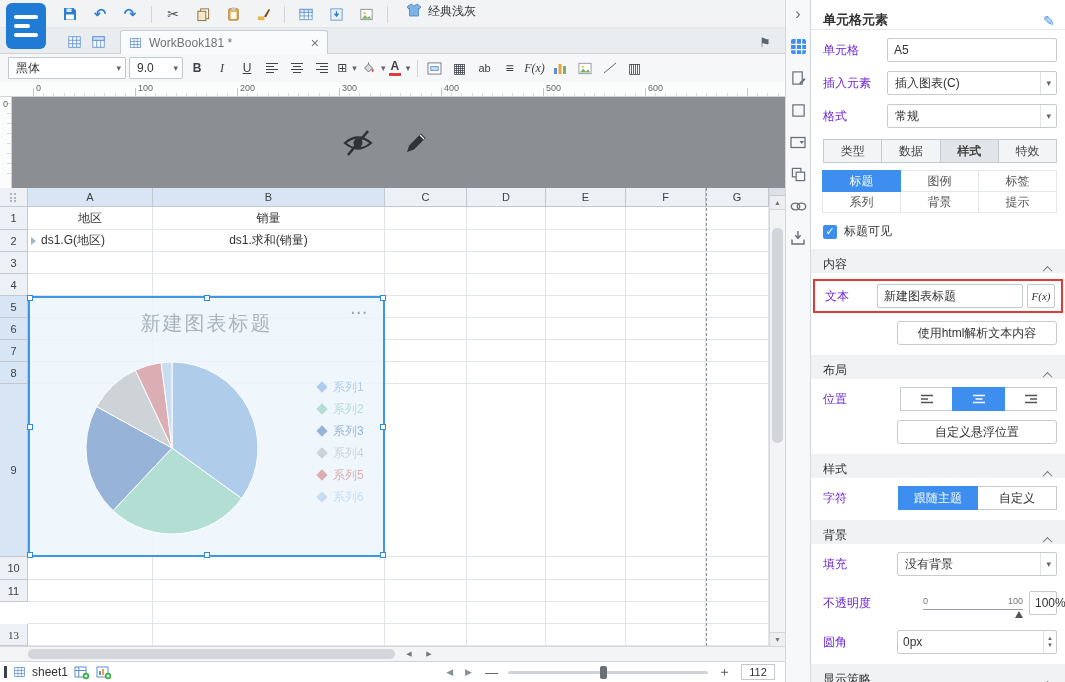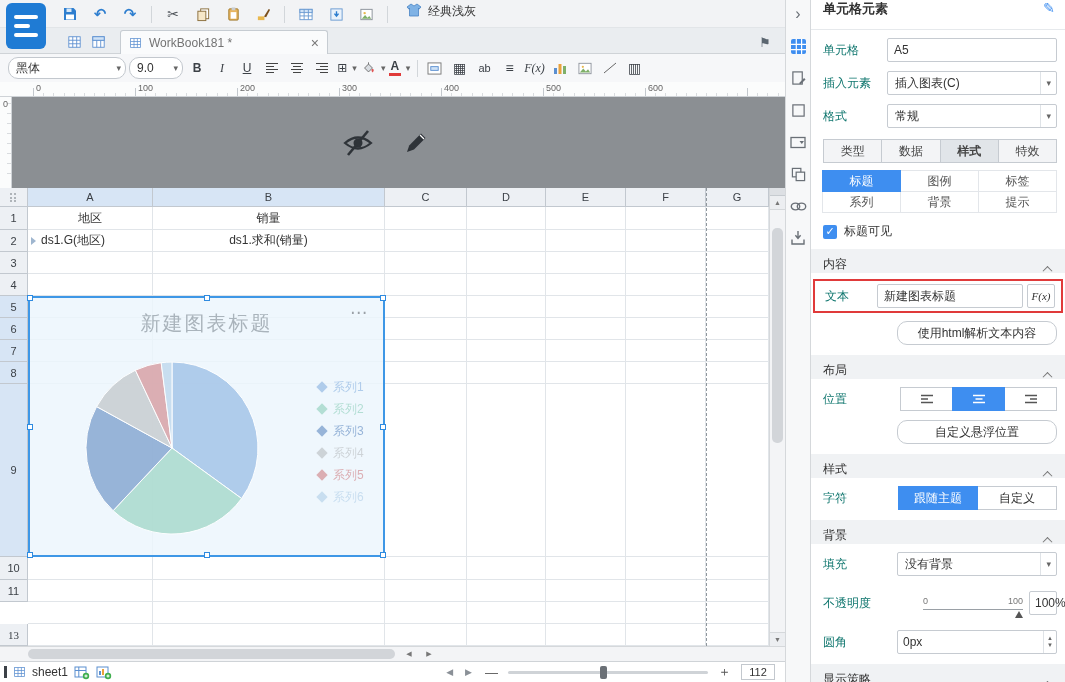--- a/index.html
+++ b/index.html
@@ -19,21 +19,21 @@
 .glyph-dark{color:#4a4f55;font-size:14px}
 .tsep{width:1px;height:17px;background:#d2d6da;margin:0 3px}
 .theme-btn{display:flex;align-items:flex-start;gap:6px;height:22px;padding:0 9px;cursor:pointer;color:#333}
 .tb-row2{position:absolute;left:0;top:28px;right:0;height:26px;background:#eaedf0;display:flex;align-items:flex-end;padding-left:62px;box-shadow:inset 0 -1px 0 #cfd3d7}
 .sheet-ico{width:24px;height:22px;display:flex;align-items:center;justify-content:center;cursor:pointer;margin-bottom:1px}
 .wb-tab{display:flex;align-items:center;gap:7px;height:24px;width:208px;margin-left:10px;background:#fafbfc;border:1px solid #c6ccd2;border-bottom:none;border-radius:3px 3px 0 0;padding:0 8px;cursor:pointer}
 .wb-tab .title{flex:1;color:#737373}
 .wb-tab .close{color:#777;font-size:14px;cursor:pointer;line-height:1}
 .flag-ico{margin-left:auto;margin-right:14px;margin-bottom:4px;color:#5b6670;font-size:13px;cursor:pointer}
 .tb-row3{position:absolute;left:0;top:54px;right:0;height:28px;background:#f6f7f9;display:flex;align-items:center;gap:3px;padding-left:8px}
-.combo{display:flex;align-items:center;height:22px;background:#fff;border:1px solid #c3c8ce;border-radius:10px;padding:0 4px 0 7px;cursor:pointer}
+.combo{display:flex;align-items:center;height:22px;background:#fff;border:1px solid #c3c8ce;border-radius:1px;padding:0 4px 0 7px;cursor:pointer}
 .combo .val{flex:1}
 .caret{font-size:9px;color:#666;margin-left:5px}
 .fbtn{min-width:22px;height:22px;display:flex;align-items:center;justify-content:center;border-radius:3px;cursor:pointer;color:#3c4147}
 .fbtn.bold{font-weight:bold}
 .fbtn.italic{font-style:italic;font-family:"Liberation Serif",serif}
 .fbtn.underl{text-decoration:underline}
 .fontcolor{display:flex;flex-direction:column;align-items:center;line-height:1}
 .fontcolor .A{font-weight:bold;font-size:12px}
 .fontcolor .bar{width:12px;height:3px;background:#e03a3a;margin-top:1px}
 .fx-text{font-family:"Liberation Serif",serif;font-style:italic;font-size:12px}
@@ -94,44 +94,44 @@
 .zoom-slider{position:relative;width:200px;height:3px;background:#cfd3d7;border-radius:2px;cursor:pointer}
 .zoom-handle{position:absolute;left:46%;top:-5px;width:7px;height:13px;background:#6b7076;border-radius:2px}
 .zoom-value{width:34px;height:16px;border:1px solid #c3c8ce;display:flex;align-items:center;justify-content:center;font-size:11px;cursor:text;background:#fff}
 
 
 .icon-strip{position:absolute;left:785px;top:0;width:25px;height:682px;background:#f7f8f9;border-left:1px solid #d5d8db;display:flex;flex-direction:column;align-items:center;padding-top:4px;gap:12px}
 .is-icon{width:20px;height:20px;display:flex;align-items:center;justify-content:center;cursor:pointer;color:#6a7077;font-size:14px}
 
 
 .right-panel{position:absolute;left:810px;top:0;width:255px;height:682px;background:#fff;border-left:1px solid #d5d8db;display:flex;flex-direction:column;overflow:hidden}
-.rp-header{height:30px;display:flex;align-items:flex-start;padding:0 10px 0 12px;border-bottom:1px solid #e6e9ec;flex:0 0 auto}
+.rp-header{height:30px;display:flex;align-items:flex-end;padding:0 10px 0 12px;border-bottom:1px solid #e6e9ec;flex:0 0 auto}
 .rp-title{font-weight:bold;font-size:13px;flex:1}
 .rp-edit{color:#3e8ef0;font-size:14px;cursor:pointer}
 .rp-row{display:flex;align-items:center;padding:0 8px 0 12px;margin-top:7px;min-height:26px;flex:0 0 auto}
-.rp-label{width:64px;flex:0 0 auto;color:#0f766e}
+.rp-label{width:64px;flex:0 0 auto;color:#6d28d9}
 .rp-input{flex:1;height:24px;border:1px solid #c6cbd1;border-radius:2px;padding:0 6px;font-size:12px;font-family:inherit;color:#333;background:#fff;min-width:0}
 .rp-select{flex:1;height:24px;border:1px solid #c6cbd1;border-radius:2px;display:flex;align-items:center;padding-left:7px;cursor:pointer;background:#fff}
 .rp-select .val{flex:1}
 .rp-select .caret{border-left:1px solid #dfe3e7;height:100%;display:flex;align-items:center;padding:0 5px;margin-left:4px}
 .rp-tabs{display:flex;margin:10px 8px 0 12px;flex:0 0 auto}
 .rp-tab{flex:1;height:24px;background:#f3f4f6;border:1px solid #c6cbd1;margin-left:-1px;font-size:12px;color:#444;cursor:pointer;font-family:inherit}
 .rp-tab:first-child{margin-left:0}
 .rp-tab.active{background:#e1e5e9;font-weight:bold}
 .rp-subtabs{display:grid;grid-template-columns:repeat(3,1fr);margin:8px 8px 0 12px;flex:0 0 auto}
 .rp-subtab{height:22px;border:1px solid #e3e6ea;background:#fff;color:#555;font-size:12px;cursor:pointer;margin:-1px 0 0 -1px;font-family:inherit}
 .rp-subtab.active{background:#3e8ef0;border-color:#3e8ef0;color:#fff;position:relative;z-index:1}
 .rp-check{display:flex;align-items:center;gap:7px;margin:10px 12px 0;cursor:pointer;flex:0 0 auto}
 .cbox{width:14px;height:14px;background:#3e8ef0;border-radius:2px;color:#fff;font-size:11px;display:flex;align-items:center;justify-content:center;line-height:1}
 .rp-section{height:24px;background:#f0f2f4;display:flex;align-items:flex-end;padding:0 14px 0 12px;margin-top:9px;cursor:pointer;flex:0 0 auto}
 .rp-section span{flex:1}
 .chev{width:7px;height:7px;border-left:1.5px solid #777;border-top:1.5px solid #777;transform:rotate(45deg) translate(1px,1px)}
 .hl-red{border:2px solid #e03a3a;margin:6px 2px 0 2px;padding:3px 6px 3px 10px}
 .fx-btn{width:28px;height:24px;border:1px solid #c6cbd1;background:#fff;border-radius:2px;margin-left:4px;cursor:pointer;font-family:"Liberation Serif",serif;font-style:italic;font-size:11px;color:#333}
-.rp-btn{height:24px;border:1px solid #c6cbd1;background:#fff;border-radius:10px;cursor:pointer;font-size:12px;color:#333;font-family:inherit}
+.rp-btn{height:24px;border:1px solid #c6cbd1;background:#fff;border-radius:3px;cursor:pointer;font-size:12px;color:#333;font-family:inherit}
 .rp-btn.wide{width:160px;margin-left:auto}
 .align-group{display:flex;margin-left:auto}
 .abtn{width:53px;height:24px;border:1px solid #c6cbd1;background:#fff;margin-left:-1px;display:flex;align-items:center;justify-content:center;cursor:pointer}
 .abtn.active{background:#3e8ef0;border-color:#3e8ef0;position:relative;z-index:1}
 .seg-group{display:flex;margin-left:auto}
 .seg{width:80px;height:24px;border:1px solid #c6cbd1;background:#fff;margin-left:-1px;font-size:12px;color:#333;cursor:pointer;font-family:inherit}
 .seg.active{background:#3e8ef0;border-color:#3e8ef0;color:#fff;position:relative;z-index:1}
 .rp-row.tall{min-height:38px;align-items:center}
 .slider-wrap{width:100px;margin-left:auto}
 .slider-scale{display:flex;justify-content:space-between;font-size:9px;color:#777;margin-bottom:3px}

